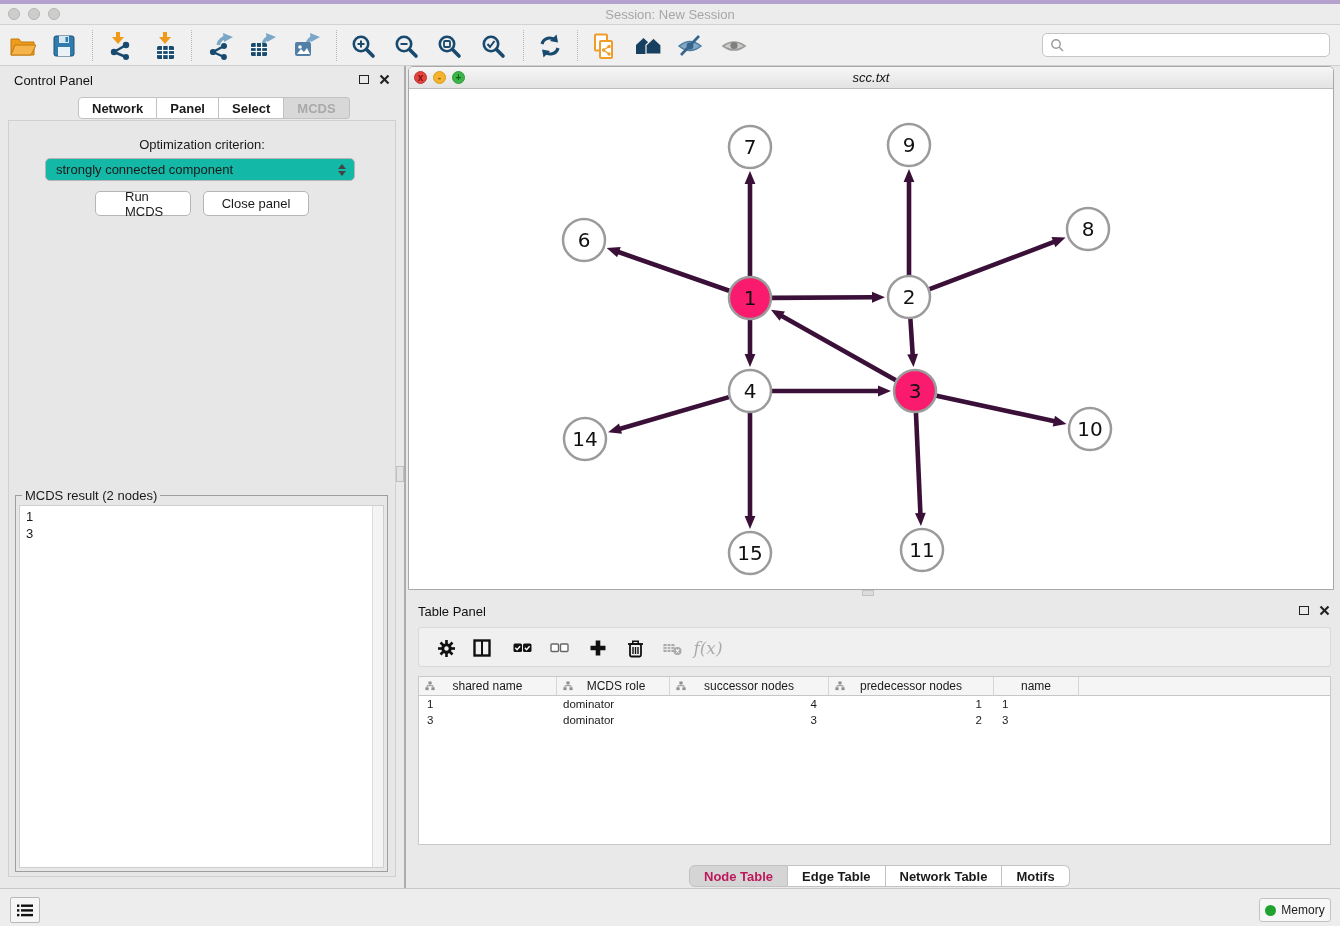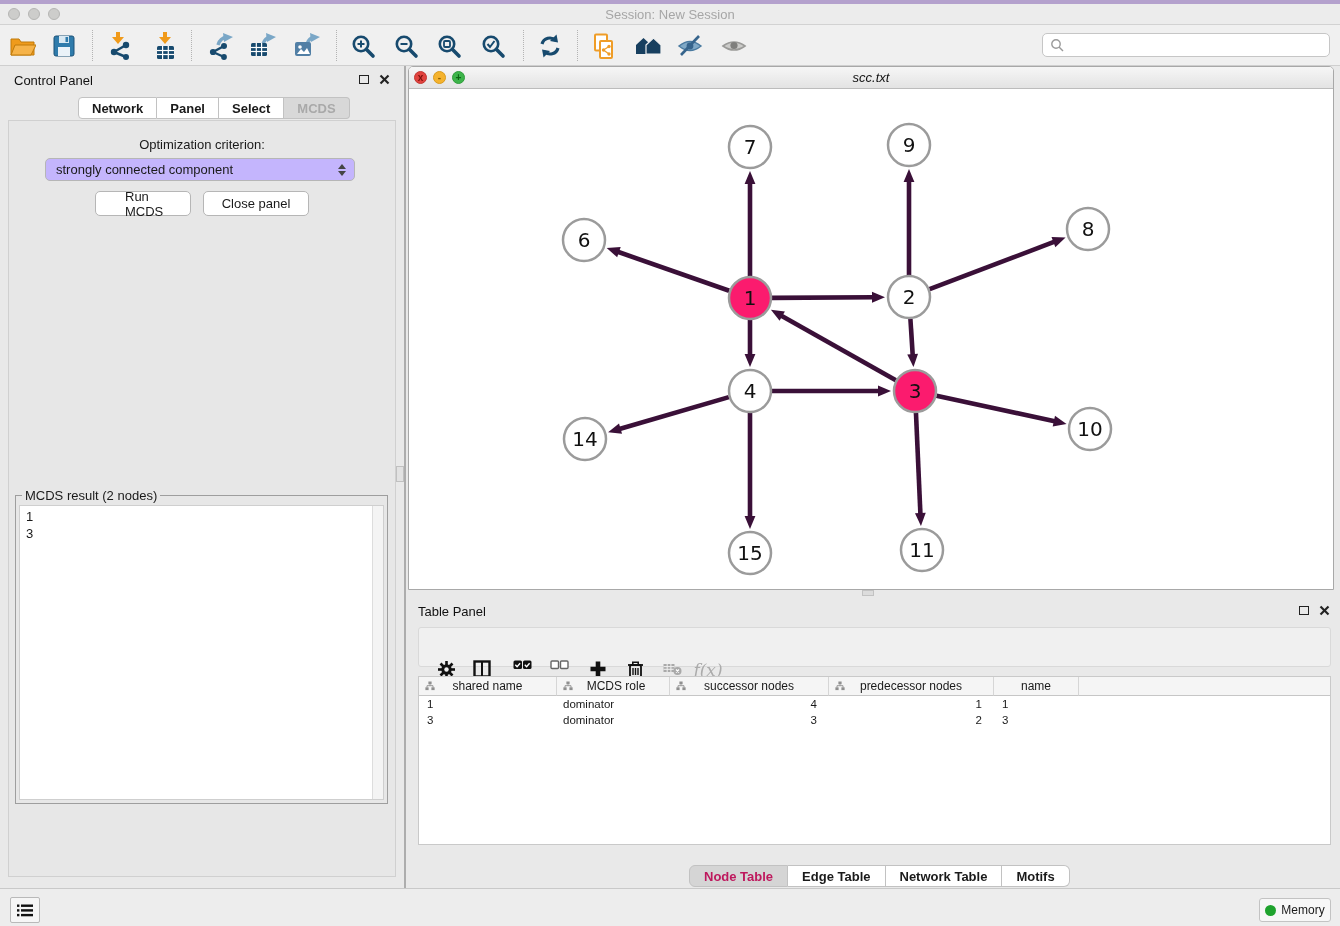--- a/index.html
+++ b/index.html
@@ -36,30 +36,30 @@
   .float-glyph { width:10px; height:9px; border:1.5px solid #222; display:inline-block; }
   .tabrow { position:absolute; left:78px; top:31px; display:flex; }
   .tab { height:22px; padding:0 13px; display:flex; align-items:center; background:#fff;
     border:1px solid #c2c2c2; border-left:none; font-weight:bold; font-size:13px; }
   .tab:first-child { border-left:1px solid #c2c2c2; border-radius:4px 0 0 4px; }
   .tab:last-child { border-radius:0 4px 4px 0; }
   .tab.selected { background:#d8d8d8; color:#a9a9a9; }
   .cp-body { position:absolute; left:8px; top:54px; width:388px; height:757px;
     background:#e7e7e7; border:1px solid #d0d0d0; }
   .opt-label { position:absolute; left:0; right:0; top:16px; text-align:center; font-size:13px; }
-  .cp-select { position:absolute; left:36px; top:37px; width:310px; height:23px; background:#c4b5fd;
+  .cp-select { position:absolute; left:36px; top:37px; width:310px; height:23px; background:#14b8a6;
     border:1px solid #b6b6b6; border-radius:5px; display:flex; align-items:center; padding:0 22px 0 10px; font-size:13px; }
   .stepper { position:absolute; right:6px; top:3px; width:12px; height:16px; display:flex; flex-direction:column; align-items:center; justify-content:center; gap:2px; }
   .tri-up { width:0; height:0; border-left:4px solid transparent; border-right:4px solid transparent; border-bottom:5px solid #444; }
   .tri-dn { width:0; height:0; border-left:4px solid transparent; border-right:4px solid transparent; border-top:5px solid #444; }
   .cp-btn { position:absolute; top:70px; height:25px; background:#fff; border:1px solid #b6b6b6; border-radius:5px;
     font-size:13px; display:flex; align-items:center; justify-content:center; font-family:"Liberation Sans",sans-serif; }
   .btn-run { left:86px; width:96px;padding-left:29px; }
   .btn-close { left:194px; width:106px; }
-  .result-group { position:absolute; left:6px; top:374px; width:373px; height:309px; border:1px solid #9e9e9e; }
+  .result-group { position:absolute; left:6px; top:374px; width:373px; height:377px; border:1px solid #9e9e9e; }
   .result-legend { position:absolute; left:6px; top:-8px; background:#e7e7e7; padding:0 3px; font-size:13px; }
   .result-area { position:absolute; left:3px; right:3px; top:9px; bottom:3px; background:#fff; border:1px solid #cfcfcf; }
   .result-text { padding:2px 0 0 6px; font-size:13px; line-height:17px; }
   .result-scroll { position:absolute; right:0; top:0; bottom:0; width:11px; background:#f4f4f4; border-left:1px solid #ddd; }
 
   
   .vsplit { position:absolute; left:404px; top:66px; width:2px; height:822px; background:#adadad; }
   .vsplit-grip { position:absolute; left:396px; top:466px; width:8px; height:16px; background:#e2e2e2; border:1px solid #c0c0c0; }
   .hsplit-grip { position:absolute; left:862px; top:590px; width:12px; height:6px; background:#dcdcdc; border:1px solid #c2c2c2; }
 
@@ -73,21 +73,21 @@
   .nl-close { background:#e1433e; border:1px solid #c23733; color:#7e110d; }
   .nl-min { background:#f5b32e; border:1px solid #d99b1d; color:#8f5f00; }
   .nl-max { background:#3db44a; border:1px solid #2f9c3b; color:#0c6613; }
   .net-title { position:absolute; left:0; right:0; top:3px; text-align:center; font-size:13px; color:#111;font-style:italic; }
   .net-canvas-wrap { position:absolute; left:0; top:22px; right:0; bottom:0; background:#fff; }
 
   
   .table-panel { position:absolute; left:408px; top:597px; width:932px; height:291px; background:#e9e9e9; }
   .tp-toolbar { position:absolute; left:10px; top:30px; right:9px; height:40px;
     background:#f0f0f0; border:1px solid #d9d9d9; border-radius:3px; }
-  .tp-btn { position:absolute; top:5px; width:30px; height:30px; display:flex; justify-content:center;margin-top:27px; }
+  .tp-btn { position:absolute; top:5px; width:30px; height:30px; display:flex; align-items:center; justify-content:center; }
   .fx-label { font-family:"DejaVu Serif", serif; font-style:italic; font-size:17px; color:#ababab; }
   .tp-table { position:absolute; left:10px; top:79px; right:9px; height:169px; background:#fff; border:1px solid #c9c9c9; overflow:hidden; }
   .thead { display:flex; height:19px; }
   .th { position:relative; background:#f5f5f5; border-right:1px solid #d6d6d6; border-bottom:1px solid #c6c6c6;
     display:flex; align-items:center; justify-content:center; font-size:12px; color:#1a1a1a; }
   .th .treeicon { position:absolute; left:6px; top:4px; }
   .th-fill { flex:1; background:#f5f5f5; border-bottom:1px solid #c6c6c6; }
   .trow { display:flex; height:16px; font-size:11.5px; }
   .td { display:flex; align-items:center; }
   .al { padding-left:8px; justify-content:flex-start; }

